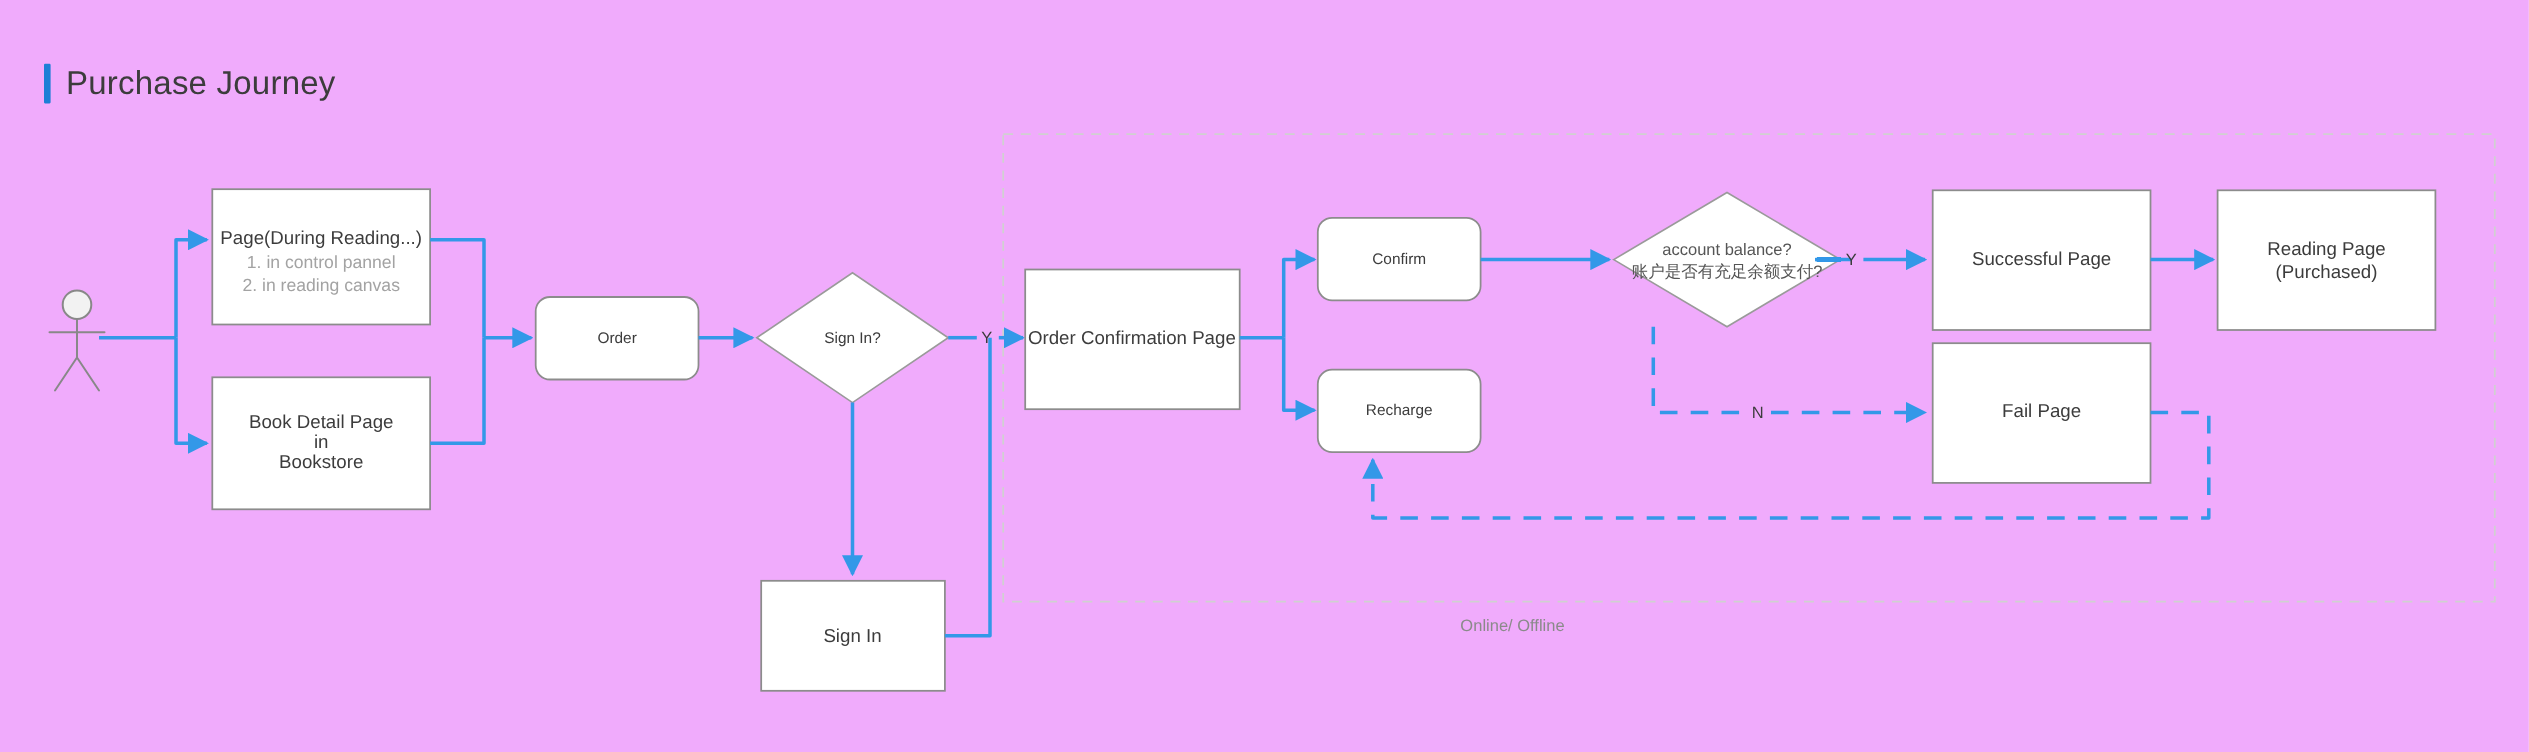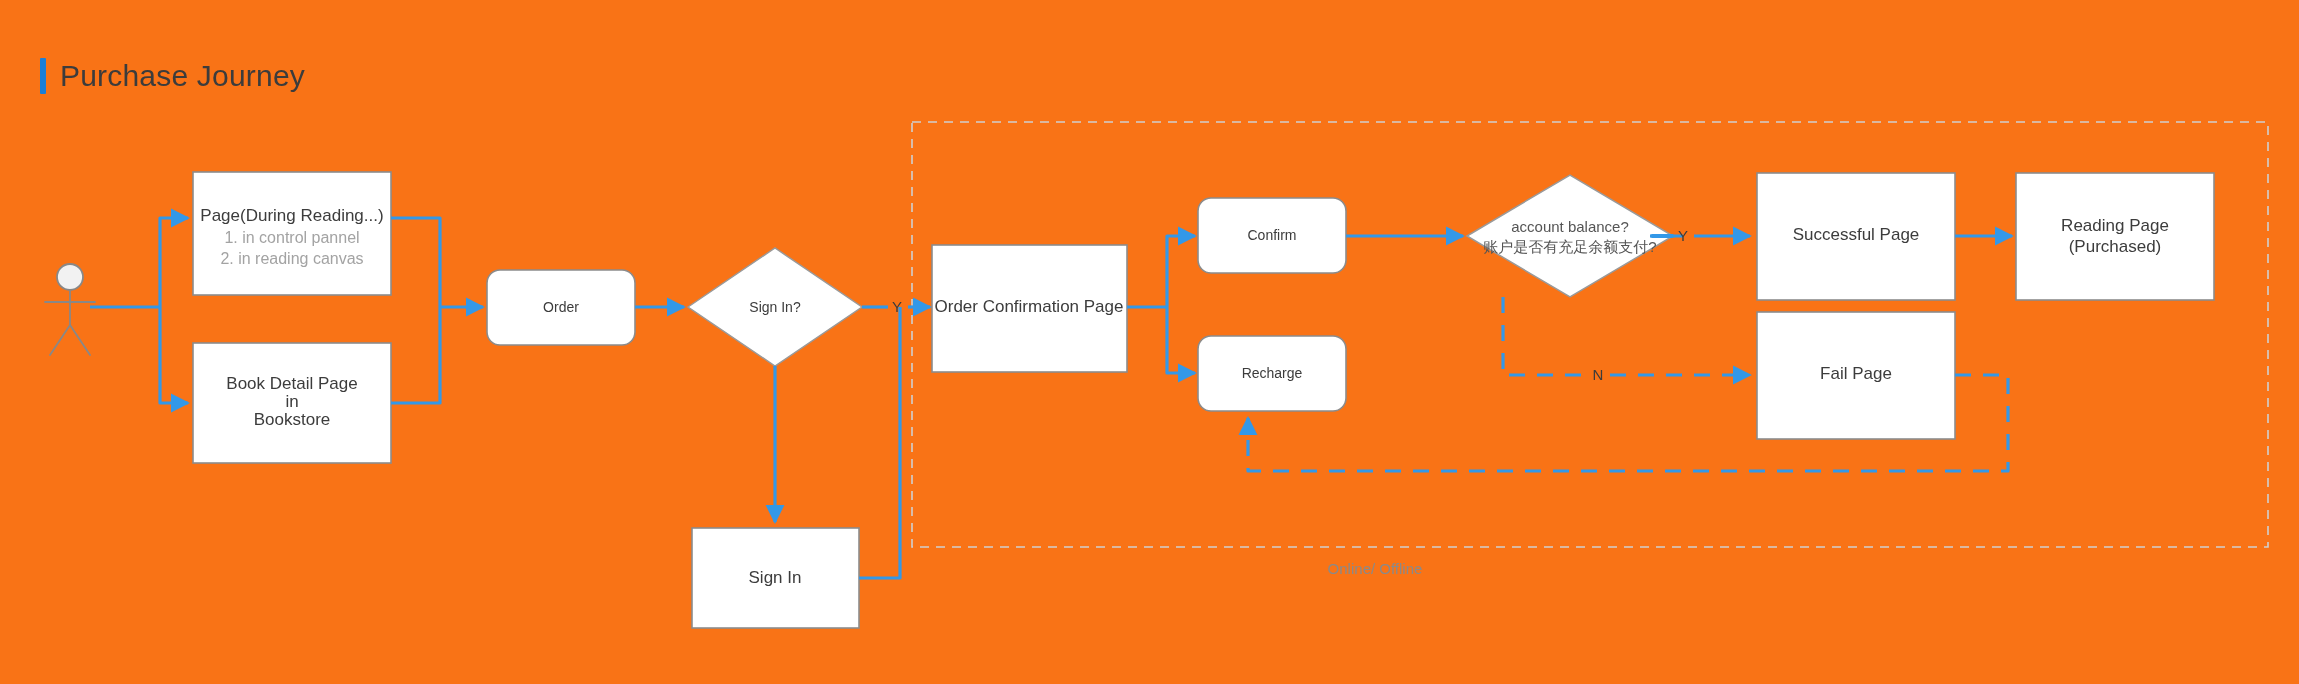--- a/index.html
+++ b/index.html
@@ -5,21 +5,21 @@
   * { box-sizing: border-box; }
   html, body {
     margin: 0; padding: 0;
     background: #ffffff;
     font-family: "Liberation Sans", sans-serif;
   }
   #page {
     position: relative;
     width: 2299px;
     height: 684px;
-    background: #f97316;
+    background: #f0abfc;
     overflow: hidden;
   }
   
   #title-block {
     position: absolute;
     left: 40px;
     top: 58px;
     display: flex;
     align-items: center;
     gap: 14px;

